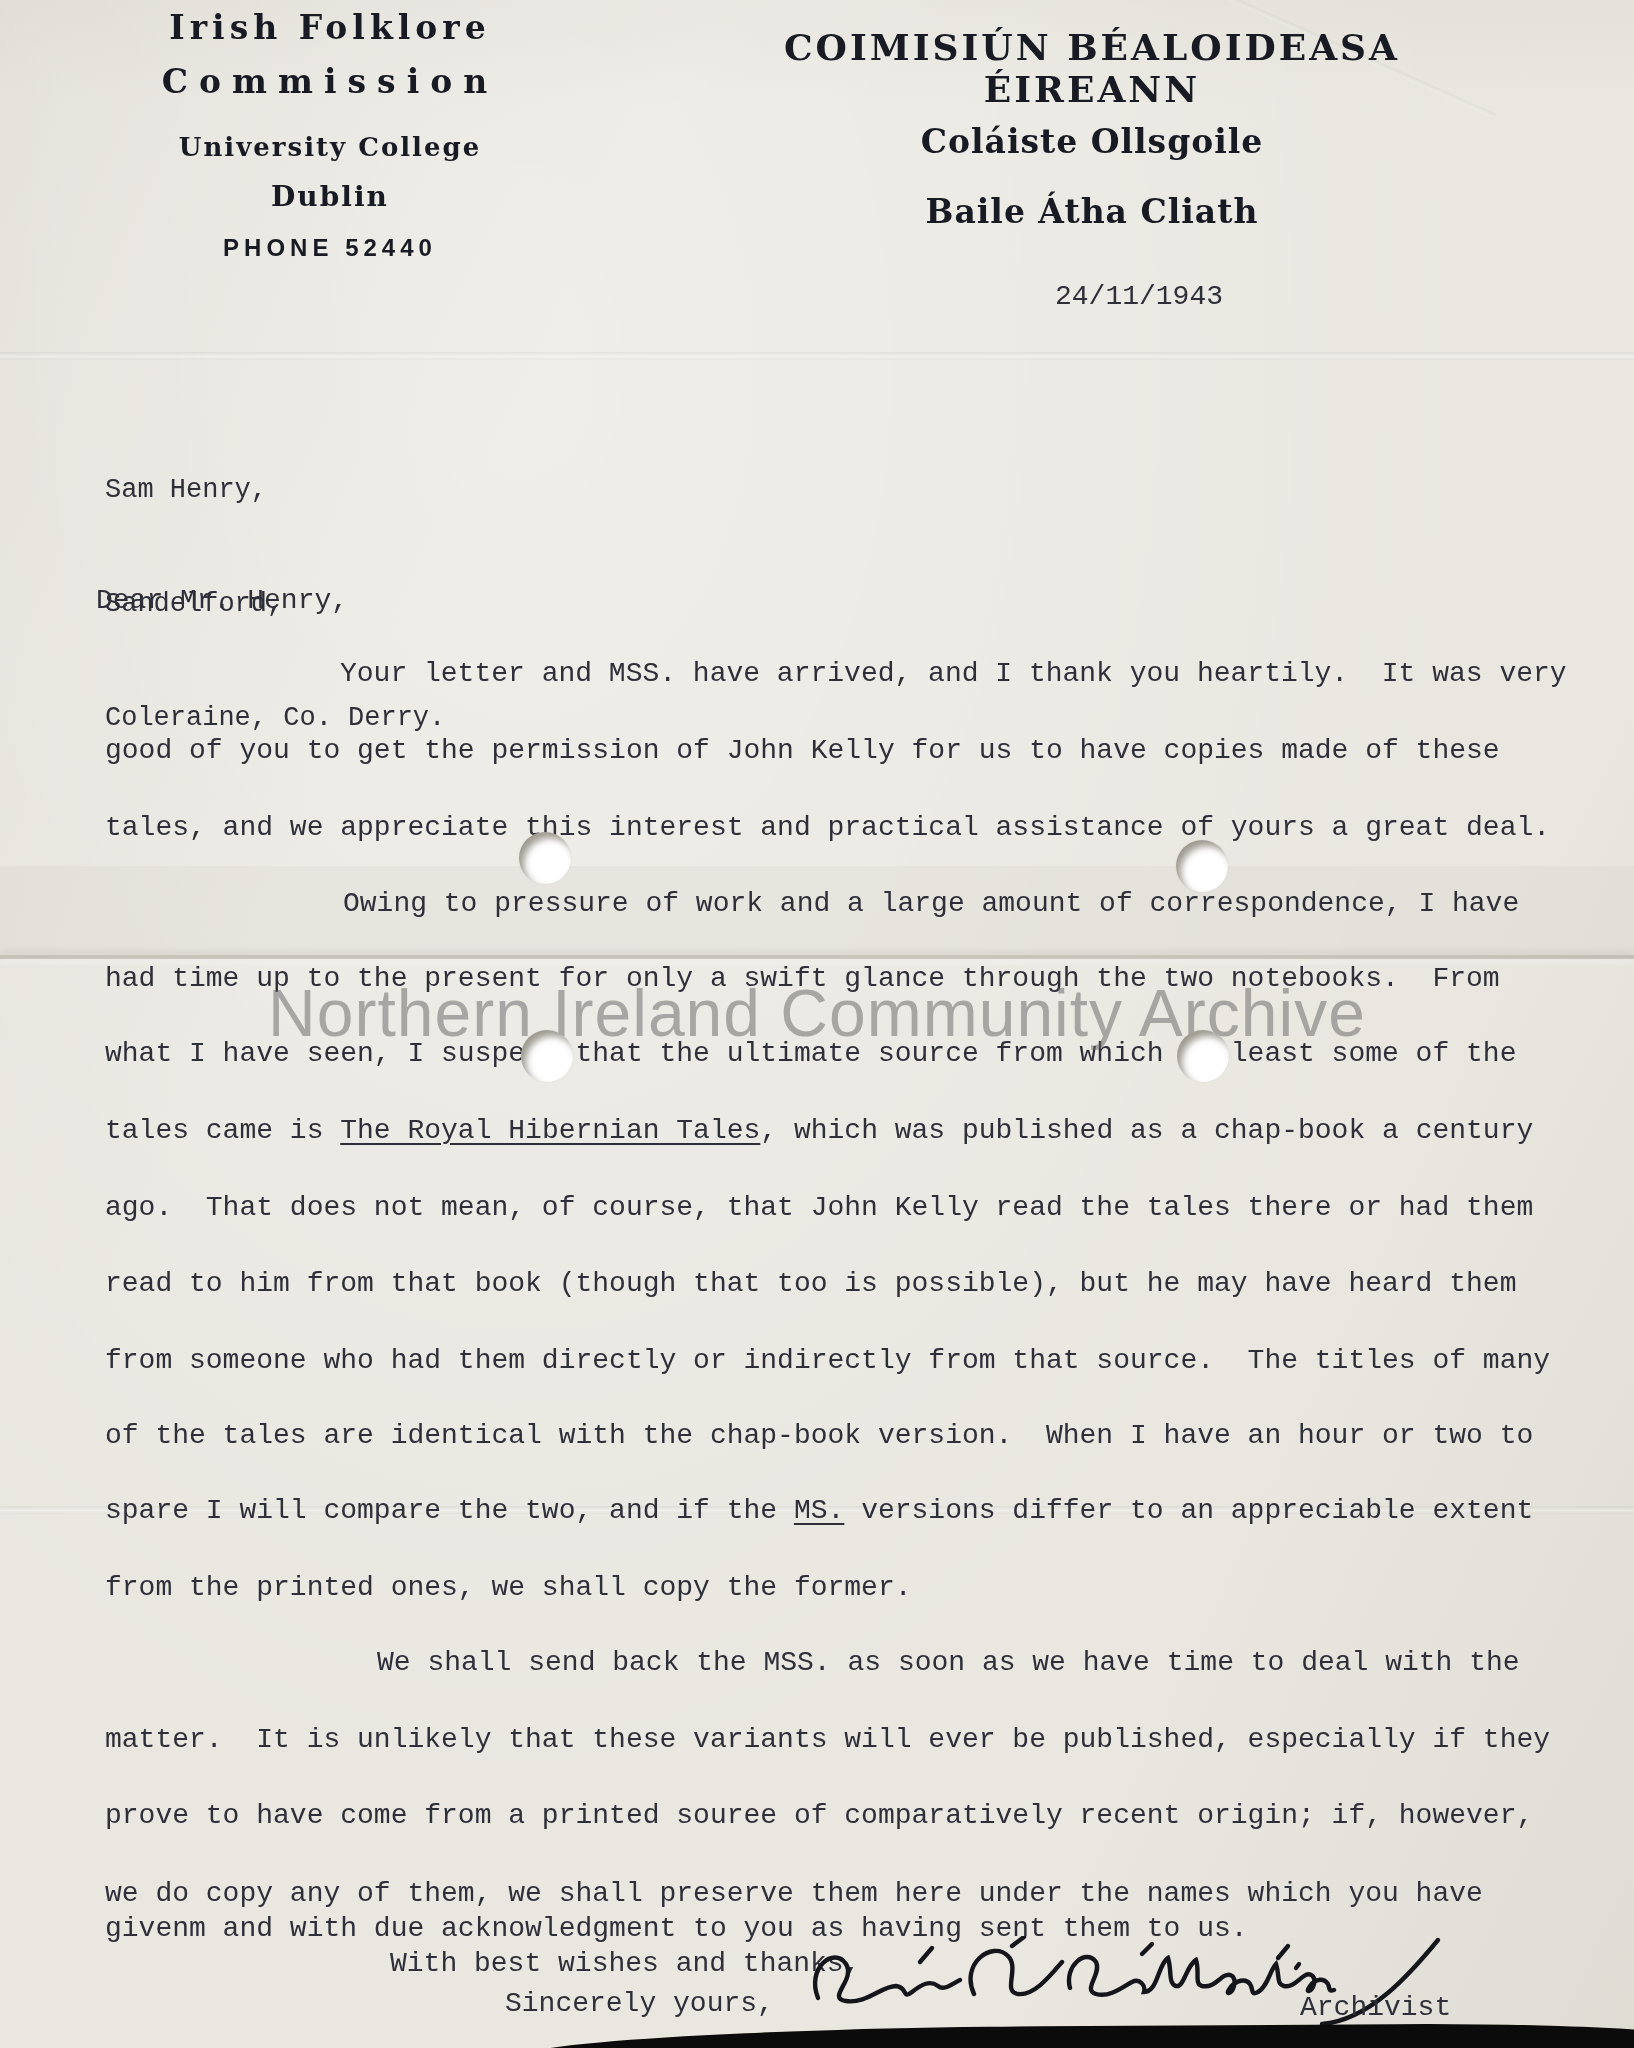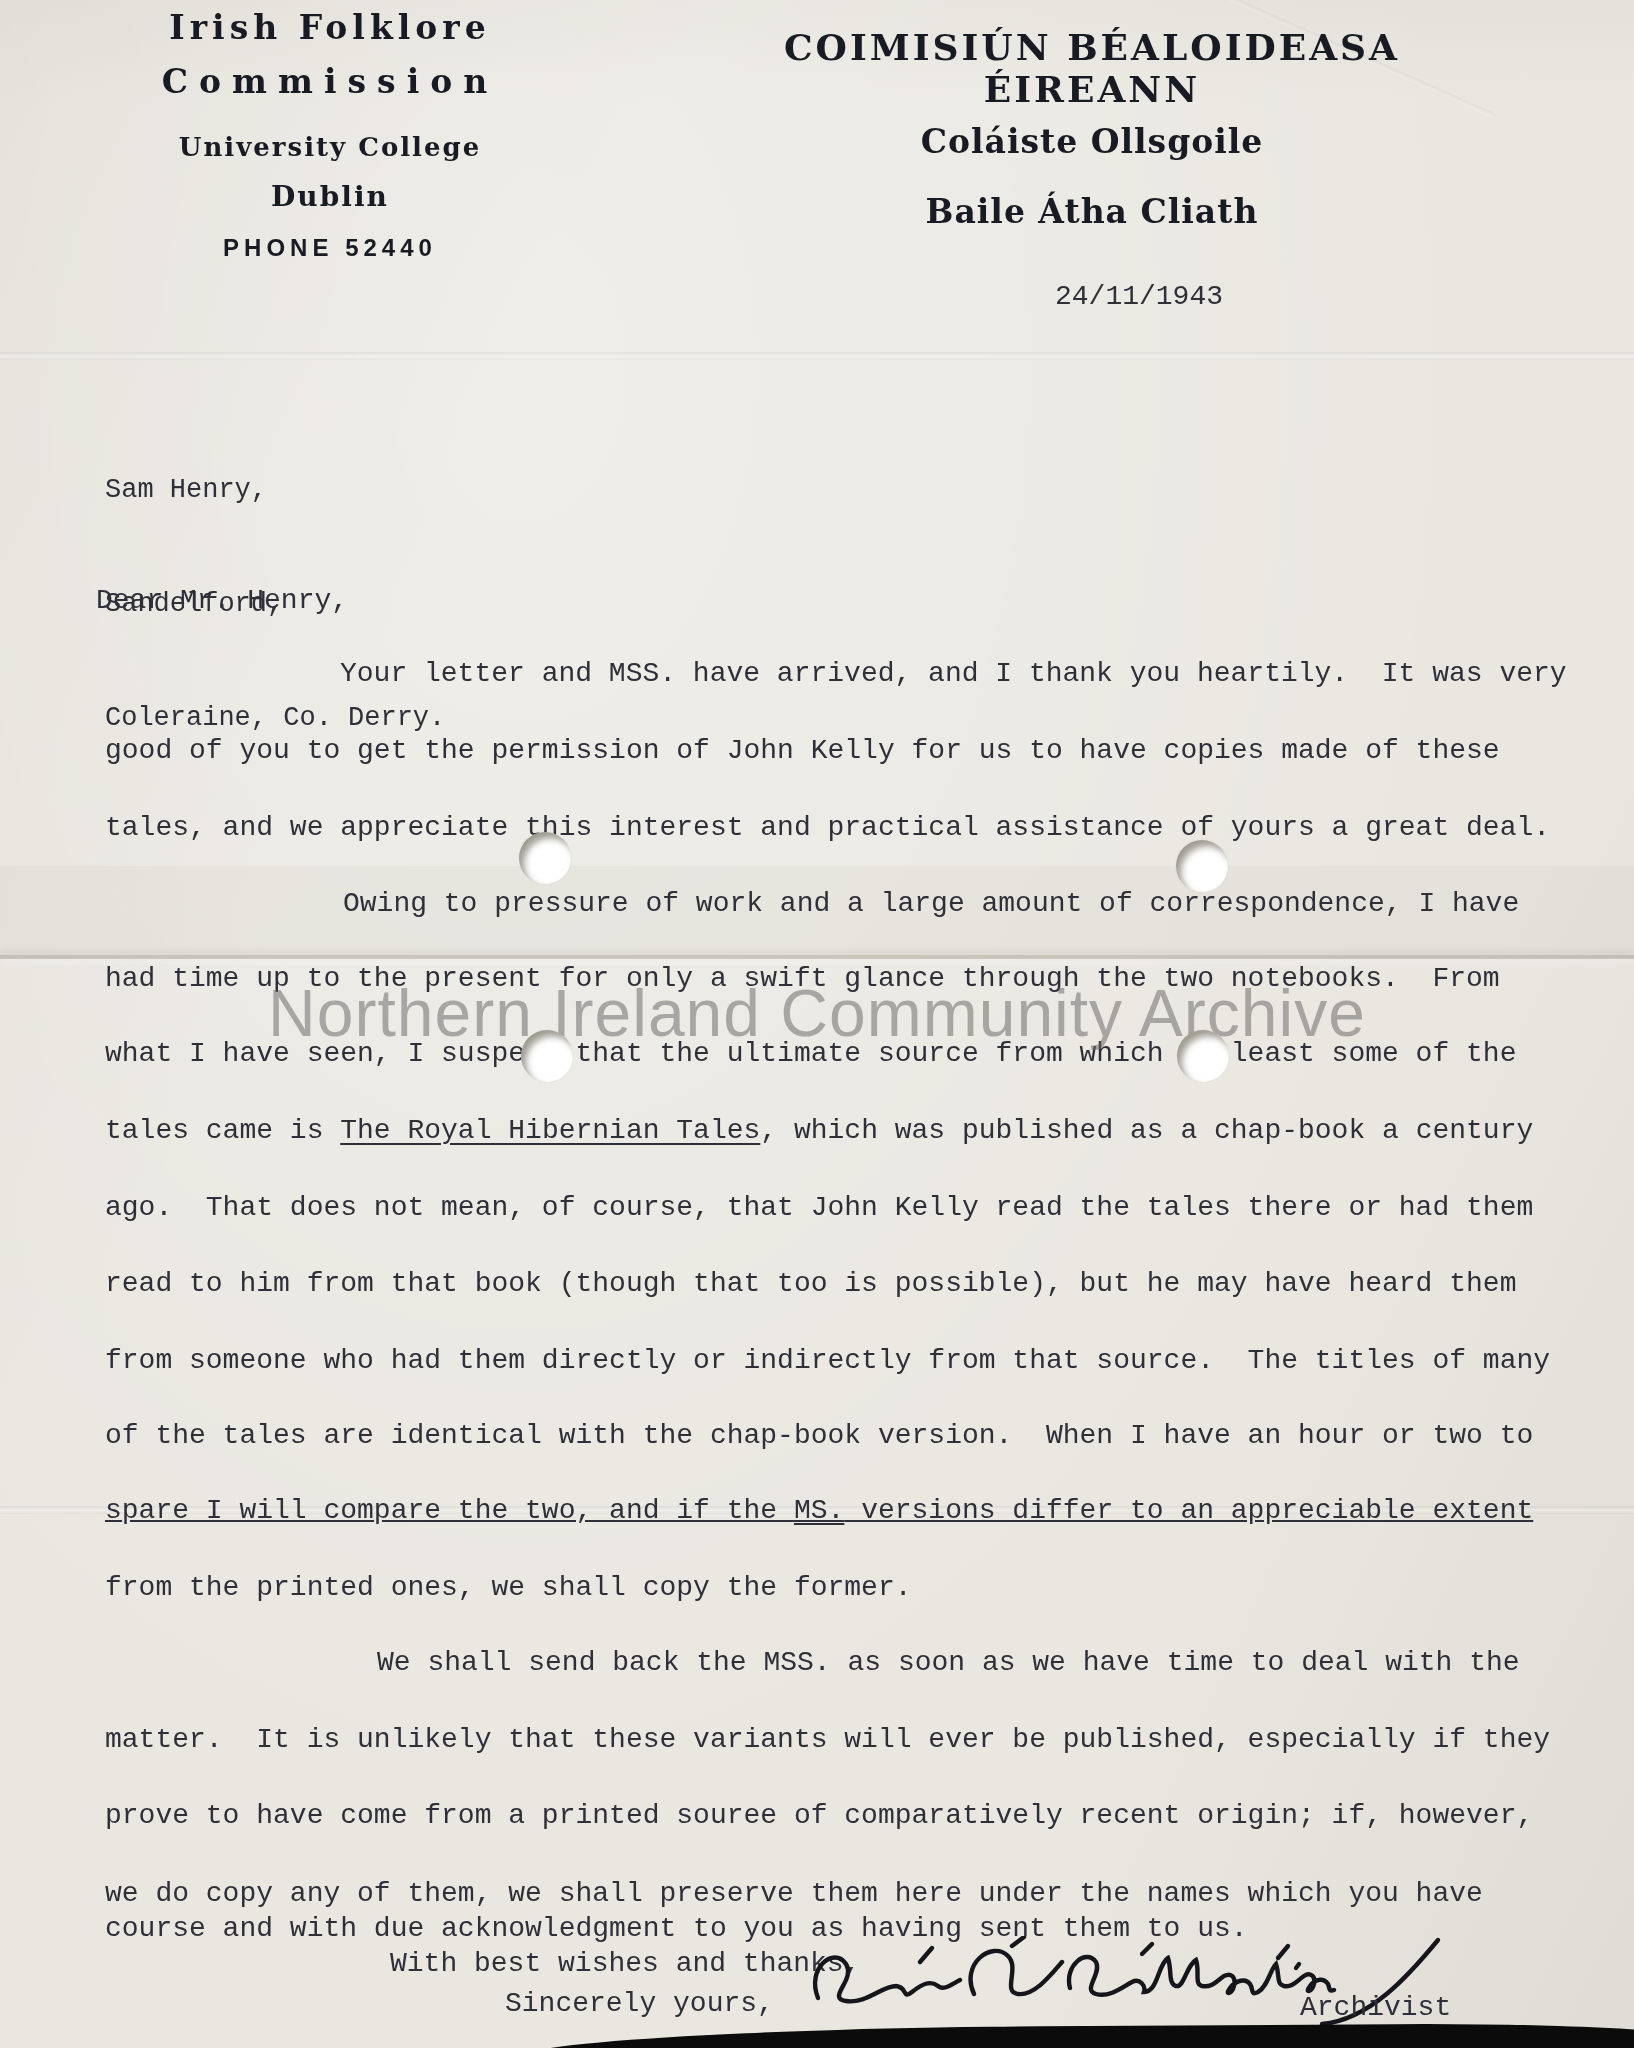--- a/index.html
+++ b/index.html
@@ -103,27 +103,27 @@
   <div class="abs tline" style="top:735px;">good of you to get the permission of John Kelly for us to have copies made of these</div>
   <div class="abs tline" style="top:812px;">tales, and we appreciate this interest and practical assistance of yours a great deal.</div>
   <div class="abs tline" style="top:888px;padding-left:238px;">Owing to pressure of work and a large amount of correspondence, I have</div>
   <div class="abs tline" style="top:963px;">had time up to the present for only a swift glance through the two notebooks.  From</div>
   <div class="abs tline" style="top:1038px;">what I have seen, I suspect that the ultimate source from which at least some of the</div>
   <div class="abs tline" style="top:1115px;"><span>tales came is </span><span class="und">The Royal Hibernian Tales</span><span>, which was published as a chap-book a century</span></div>
   <div class="abs tline" style="top:1192px;">ago.  That does not mean, of course, that John Kelly read the tales there or had them</div>
   <div class="abs tline" style="top:1268px;">read to him from that book (though that too is possible), but he may have heard them</div>
   <div class="abs tline" style="top:1345px;">from someone who had them directly or indirectly from that source.  The titles of many</div>
   <div class="abs tline" style="top:1420px;">of the tales are identical with the chap-book version.  When I have an hour or two to</div>
-  <div class="abs tline" style="top:1495px;text-decoration:underline;"><span>spare I will compare the two, and if the </span><span class="und">MS.</span><span> versions differ to an appreciable extent</span></div>
+  <div class="abs tline" style="top:1495px;"><span>spare I will compare the two, and if the </span><span class="und">MS.</span><span> versions differ to an appreciable extent</span></div>
   <div class="abs tline" style="top:1572px;">from the printed ones, we shall copy the former.</div>
   <div class="abs tline" style="top:1647px;padding-left:272px;">We shall send back the MSS. as soon as we have time to deal with the</div>
   <div class="abs tline" style="top:1724px;">matter.  It is unlikely that these variants will ever be published, especially if they</div>
   <div class="abs tline" style="top:1800px;">prove to have come from a printed souree of comparatively recent origin; if, however,</div>
   <div class="abs tline" style="top:1878px;">we do copy any of them, we shall preserve them here under the names which you have</div>
-  <div class="abs tline" style="top:1913px;">course and with due acknowledgment to you as having sent them to us.</div>
+  <div class="abs tline" style="top:1913px;">givenm and with due acknowledgment to you as having sent them to us.</div>
 
   <div class="abs tw" style="left:390px;top:1948px;">With best wishes and thanks,</div>
   <div class="abs tw" style="left:505px;top:1988px;">Sincerely yours,</div>
 
   <div class="abs signature" role="img" aria-label="Seán Ó Súilleabháin">
     <svg viewBox="0 0 640 100" fill="none" xmlns="http://www.w3.org/2000/svg">
       <g stroke="#15151c" stroke-width="4.4" stroke-linecap="round" fill="none">
         <path d="M14,62 C2,32 30,10 42,28 C52,44 22,62 42,65 C62,68 78,50 92,50 C104,51 98,64 108,56 C118,48 126,44 134,50 C140,55 148,48 156,44"></path>
         <path d="M170,58 C156,28 188,4 204,20 C216,32 198,56 214,58 C230,60 246,40 258,26"></path>
         <path d="M266,52 C260,30 282,12 292,26 C298,38 278,54 292,58 C306,62 320,50 328,46 C336,42 342,50 340,56 C354,56 354,28 364,22 C368,34 364,48 372,50 C380,52 382,30 392,24 C396,36 390,48 398,50 C408,52 414,44 420,40 C428,36 432,42 430,50 C428,58 420,60 426,52 C432,44 442,42 446,48 C450,54 446,60 454,56 C464,50 466,34 472,28 C476,40 472,48 480,50 C488,52 494,44 500,40 C506,36 512,40 510,48 C508,56 500,58 506,50 C512,42 520,42 524,48 C526,52 524,56 530,54"></path>

